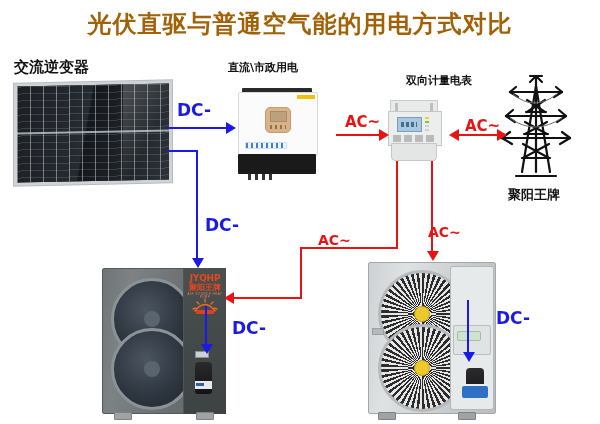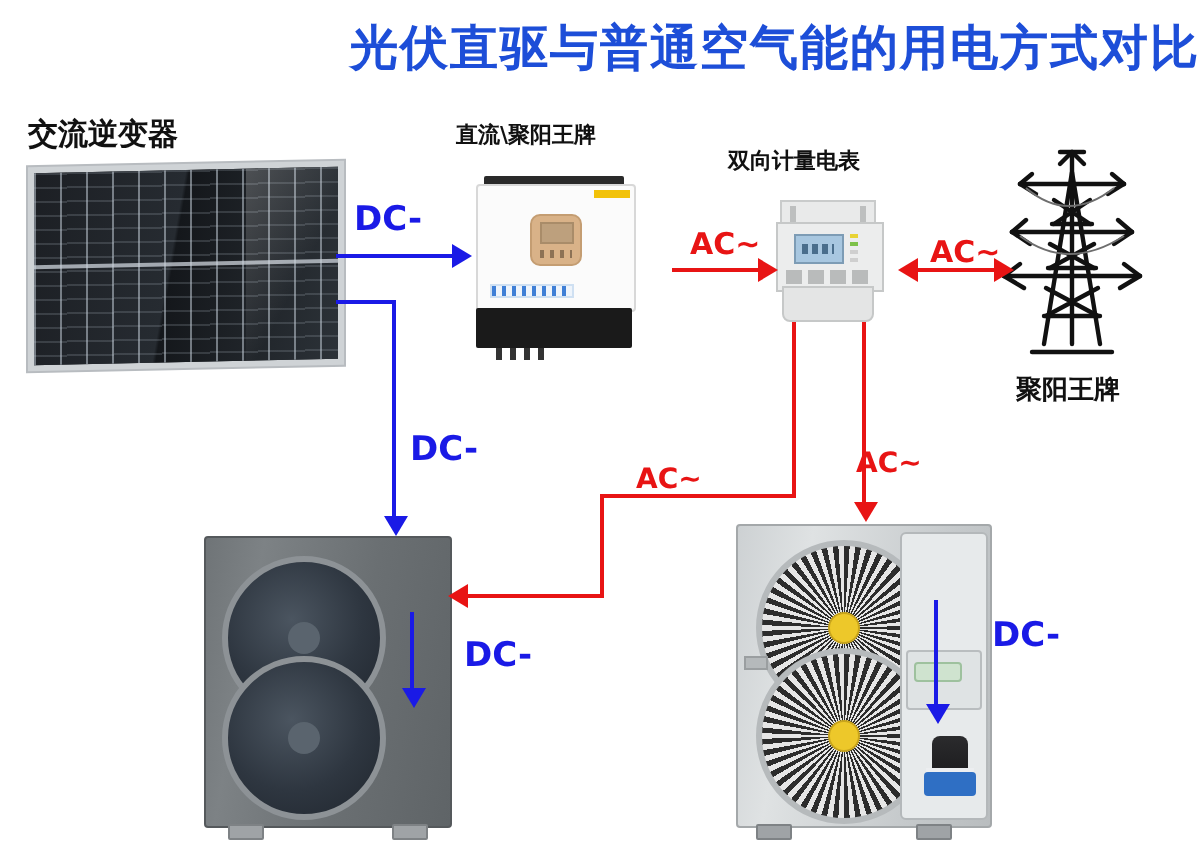--- a/index.html
+++ b/index.html
@@ -5,34 +5,34 @@
   html,body{margin:0;padding:0;}
   body{
     width:600px;height:424px;position:relative;overflow:hidden;
     background:#ffffff;
     font-family:"Liberation Sans","DejaVu Sans",sans-serif;
   }
   .abs{position:absolute;}
 
   
   #title{
-    left:0;top:8px;width:600px;text-align:right;
-    font-size:24px;font-weight:bold;color:#1d4ed8;letter-spacing:1px;
+    left:0;top:8px;width:600px;text-align:center;
+    font-size:24px;font-weight:bold;color:#a16207;letter-spacing:1px;
     font-family:"DejaVu Sans","Liberation Sans",sans-serif;
   }
 
   
   .sec-label{
     font-weight:bold;color:#111;
     font-family:"DejaVu Sans","Liberation Sans",sans-serif;
     white-space:nowrap;
   }
   #lbl-pv{left:14px;top:58px;font-size:15px;}
   #lbl-inv{left:228px;top:60px;font-size:11px;}
-  #lbl-meter{left:364px;top:73px;font-size:11px;}
+  #lbl-meter{left:406px;top:73px;font-size:11px;}
   #lbl-grid{left:508px;top:186px;font-size:13px;}
 
   
   .tag{
     font-weight:bold;white-space:nowrap;
     font-family:"DejaVu Sans","Liberation Sans",sans-serif;
   }
   .tag-dc{color:#1a1ae6;}
   .tag-ac{color:#e81414;}
   #dc1{left:177px;top:100px;font-size:17px;}
@@ -161,21 +161,21 @@
   #hpR .comp .lbl{position:absolute;left:-3px;bottom:8px;width:24px;height:6px;background:#eceef0;}
   #hpR .sidevent{position:absolute;left:4px;top:66px;width:10px;height:5px;background:#b5b9bb;border:1px solid #9a9ea0;}
   #hpR .legs span.a{left:0;} #hpR .legs span.b{right:10px;}
 </style>
 </head>
 <body>
 
 <div class="abs" id="title">光伏直驱与普通空气能的用电方式对比</div>
 
 <div class="abs sec-label" id="lbl-pv">交流逆变器</div>
-<div class="abs sec-label" id="lbl-inv">直流\聚阳王牌</div>
+<div class="abs sec-label" id="lbl-inv">直流\市政用电</div>
 <div class="abs sec-label" id="lbl-meter">双向计量电表</div>
 <div class="abs sec-label" id="lbl-grid">聚阳王牌</div>
 
 <div class="abs" id="pv">
   <div class="pv-inner">
     <div class="cellgrid"></div>
     <div class="midbar"></div>
     <div class="gloss"></div>
   </div>
 </div>
@@ -248,20 +248,44 @@
 </div>
 
 <div class="hp" id="hpL">
   <div class="cab"></div>
   <div class="fan f1">
       <div class="hub"></div>
     </div>
   <div class="fan f2">
       <div class="hub"></div>
     </div>
+  <div class="panel">
+    <div class="brandwrap">
+      <div class="brand1">JYQHP</div>
+      <div class="brand2">聚阳王牌</div>
+      <div class="brand3">AIR SOURCE HEAT PUMP</div>
+    </div>
+    <div class="sunlogo">
+      <svg width="26" height="16" viewBox="0 0 26 16">
+        <g stroke="#ef6b1f" stroke-width="1.4" fill="none" stroke-linecap="round">
+          <path d="M3 13 Q13 0 23 13"></path>
+          <path d="M13 1 L13 4"></path>
+            <path d="M5 4 L7 6"></path>
+            <path d="M21 4 L19 6"></path>
+          <path d="M1 11 L3.5 10"></path>
+            <path d="M25 11 L22.5 10"></path>
+        </g>
+        <rect x="4" y="12" width="18" height="4" fill="#d8431a"></rect>
+      </svg>
+    </div>
+    <div class="term"></div>
+    <div class="comp">
+        <div class="lbl"></div>
+      </div>
+  </div>
   <div class="legs">
       <span class="a"></span>
       <span class="b"></span>
     </div>
 </div>
 
 <div class="hp" id="hpR">
   <div class="cab"></div>
   <div class="fan f1">
       <div class="hub"></div>

